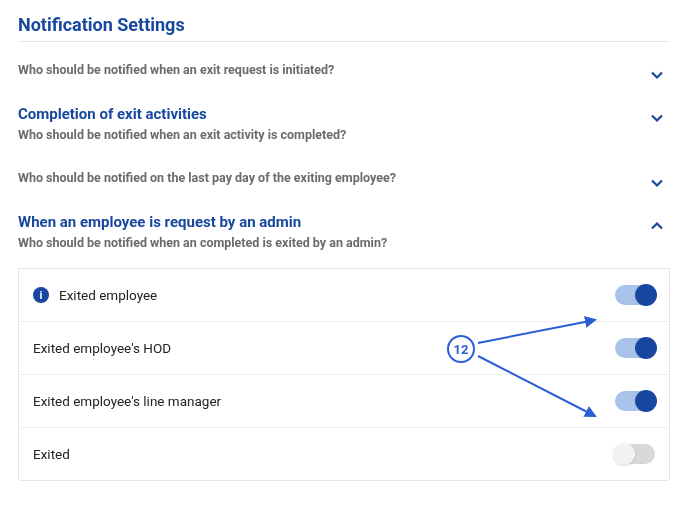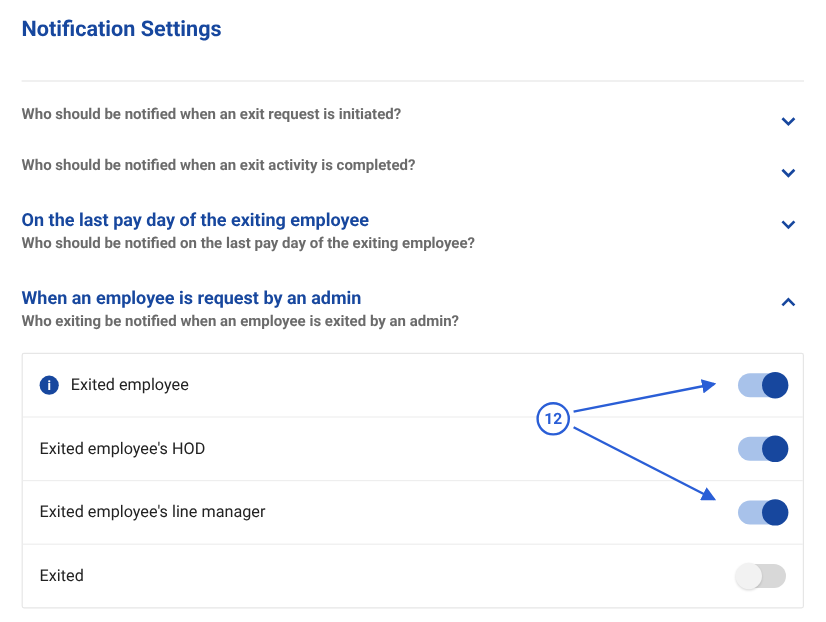--- a/index.html
+++ b/index.html
@@ -12,21 +12,21 @@
     position: relative;
     color: #333;
   }
   .container {
     padding: 14px 18px 0 18px;
   }
   .page-title {
     color: #17479e;
     font-size: 18px;
     font-weight: 700;
-    margin-bottom: 32px;
+    margin-bottom: 6px;
   }
   .hr {
     border: none;
     border-top: 1px solid #e6e6e6;
     margin-bottom: 6px;
   }
   .section {
     padding: 14px 0 14px 0;
     position: relative;
   }
@@ -156,41 +156,41 @@
   <div class="section">
     <div class="section-desc">Who should be notified when an exit request is initiated?</div>
     <span class="chev">
       <svg width="14" height="14" viewBox="0 0 14 14">
           <polyline points="2,4.5 7,9.5 12,4.5"></polyline>
         </svg>
     </span>
   </div>
 
   <div class="section">
+    <div class="section-title">Completion of exit activities</div>
     <div class="section-desc">Who should be notified when an exit activity is completed?</div>
     <span class="chev">
       <svg width="14" height="14" viewBox="0 0 14 14">
           <polyline points="2,4.5 7,9.5 12,4.5"></polyline>
         </svg>
     </span>
   </div>
 
   <div class="section">
-    <div class="section-title">On the last pay day of the exiting employee</div>
     <div class="section-desc">Who should be notified on the last pay day of the exiting employee?</div>
     <span class="chev">
       <svg width="14" height="14" viewBox="0 0 14 14">
           <polyline points="2,4.5 7,9.5 12,4.5"></polyline>
         </svg>
     </span>
   </div>
 
   <div class="section">
     <div class="section-title">When an employee is request by an admin</div>
-    <div class="section-desc">Who exiting be notified when an employee is exited by an admin?</div>
+    <div class="section-desc">Who should be notified when an completed is exited by an admin?</div>
     <span class="chev">
       <svg width="14" height="14" viewBox="0 0 14 14">
           <polyline points="2,9.5 7,4.5 12,9.5"></polyline>
         </svg>
     </span>
   </div>
 
   <div class="options">
     <div class="option-row">
       <div class="option-left">

